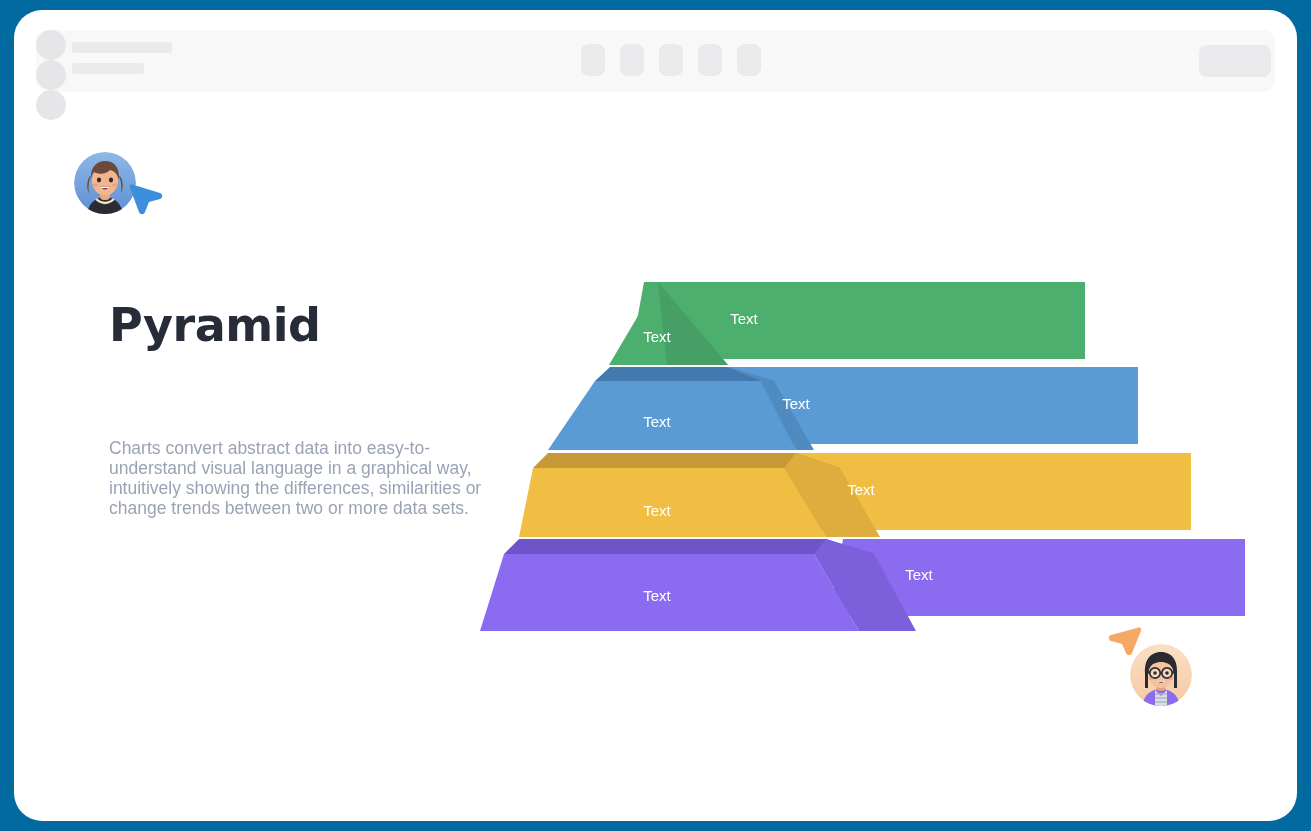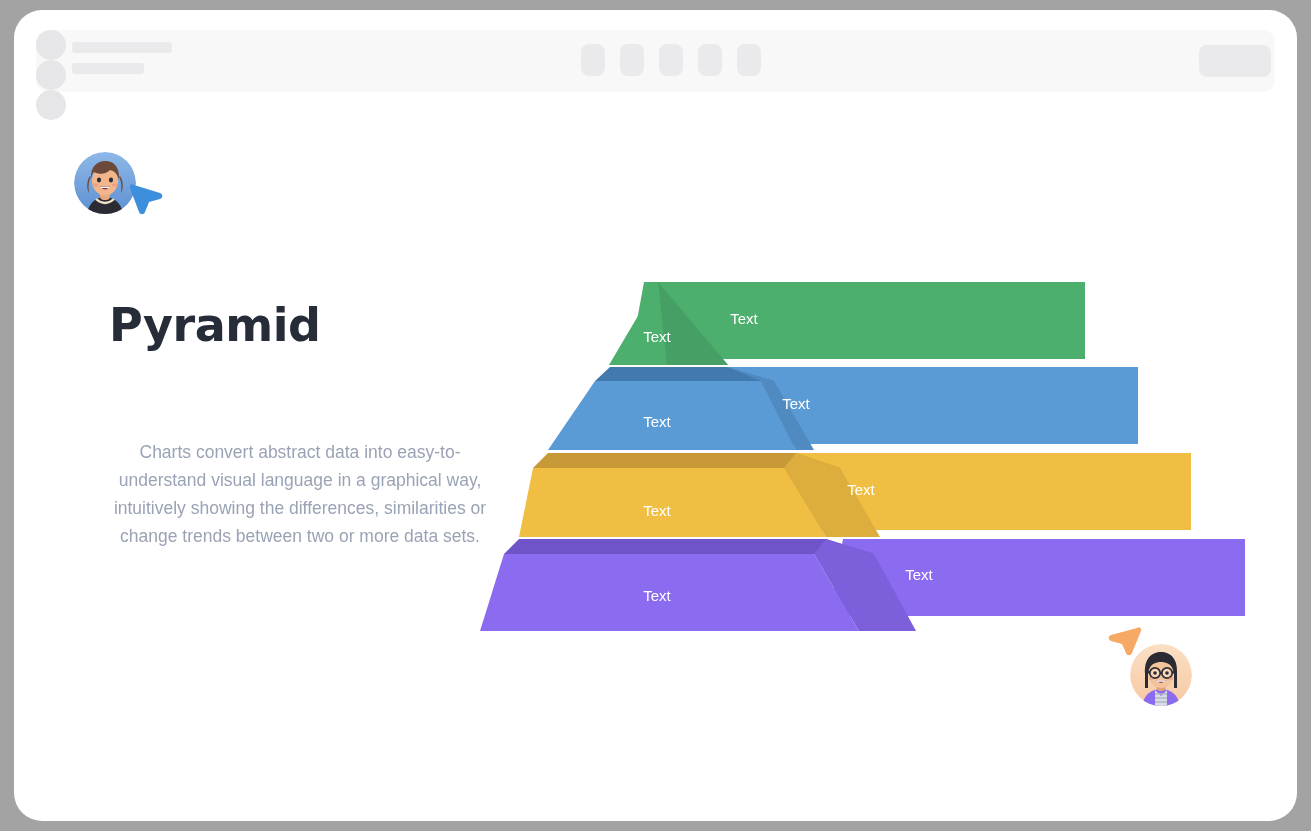--- a/index.html
+++ b/index.html
@@ -9,22 +9,21 @@
     height: 831px;
     background: #000000;
     font-family: "Liberation Sans", sans-serif;
     overflow: hidden;
   }
 
   #stage {
     position: relative;
     width: 1311px;
     height: 831px;
-    background: #a3a3a3;
-    text-align: center;
+    background: #0369a1;
   }
 
   
   .app-card {
     position: absolute;
     left: 14px;
     top: 10px;
     width: 1283px;
     height: 811px;
     background: #ffffff;
@@ -97,21 +96,21 @@
     color: #262d38;
     font-family: "DejaVu Sans", sans-serif;
   }
 
   .page-body {
     position: absolute;
     left: 95px;
     top: 428px;
     width: 382px;
     font-size: 17.5px;
-    line-height: 28px;
+    line-height: 20px;
     color: #9aa3b5;
     font-family: "Liberation Sans", sans-serif;
   }
 
   
   .pyramid {
     position: absolute;
     left: 0; top: 0;
     width: 1283px; height: 811px;
     pointer-events: none;

